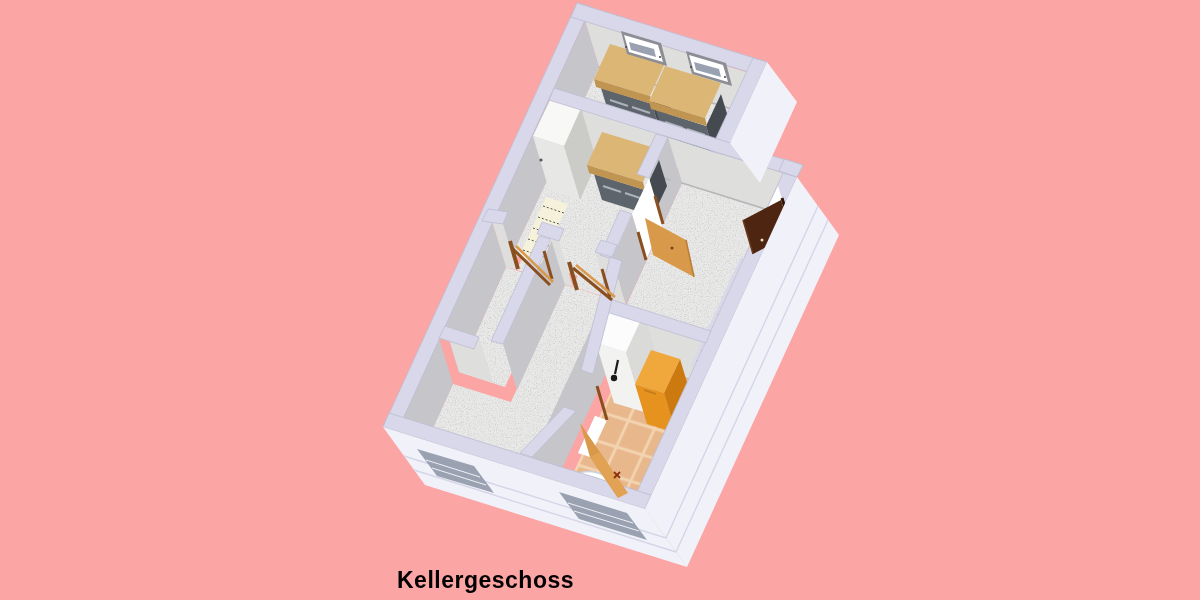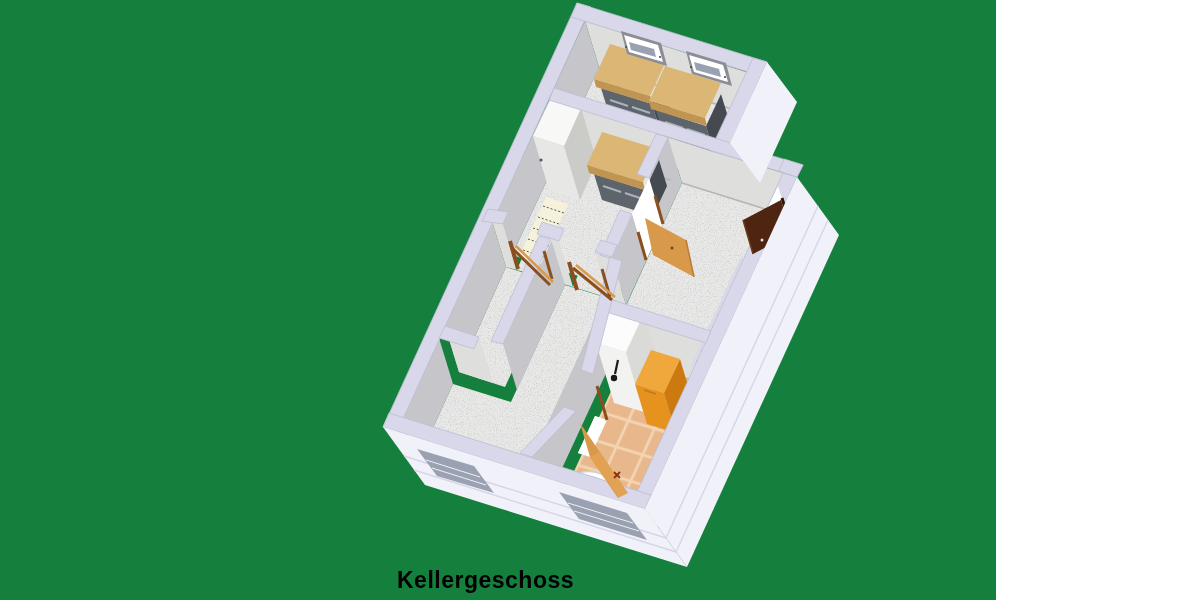--- a/index.html
+++ b/index.html
@@ -1,16 +1,16 @@
 <!DOCTYPE html>
 <html><head>
 <meta charset="utf-8">
 <style>
   html,body{margin:0;padding:0;background:#ffffff;}
-  #stage{position:relative;width:996px;height:600px;background:#15803d;overflow:hidden;
+  #stage{position:relative;width:1200px;height:600px;background:#fca5a5;overflow:hidden;
          font-family:"Liberation Sans", sans-serif;}
   svg{position:absolute;left:0;top:0;}
   text.title{font-family:"Liberation Sans", sans-serif;font-weight:bold;font-size:23px;letter-spacing:0.5px;}
 </style>
 </head>
 <body>
 
 <div id="stage">
 <svg width="1200" height="600" viewBox="0 0 1200 600">
   <defs>

